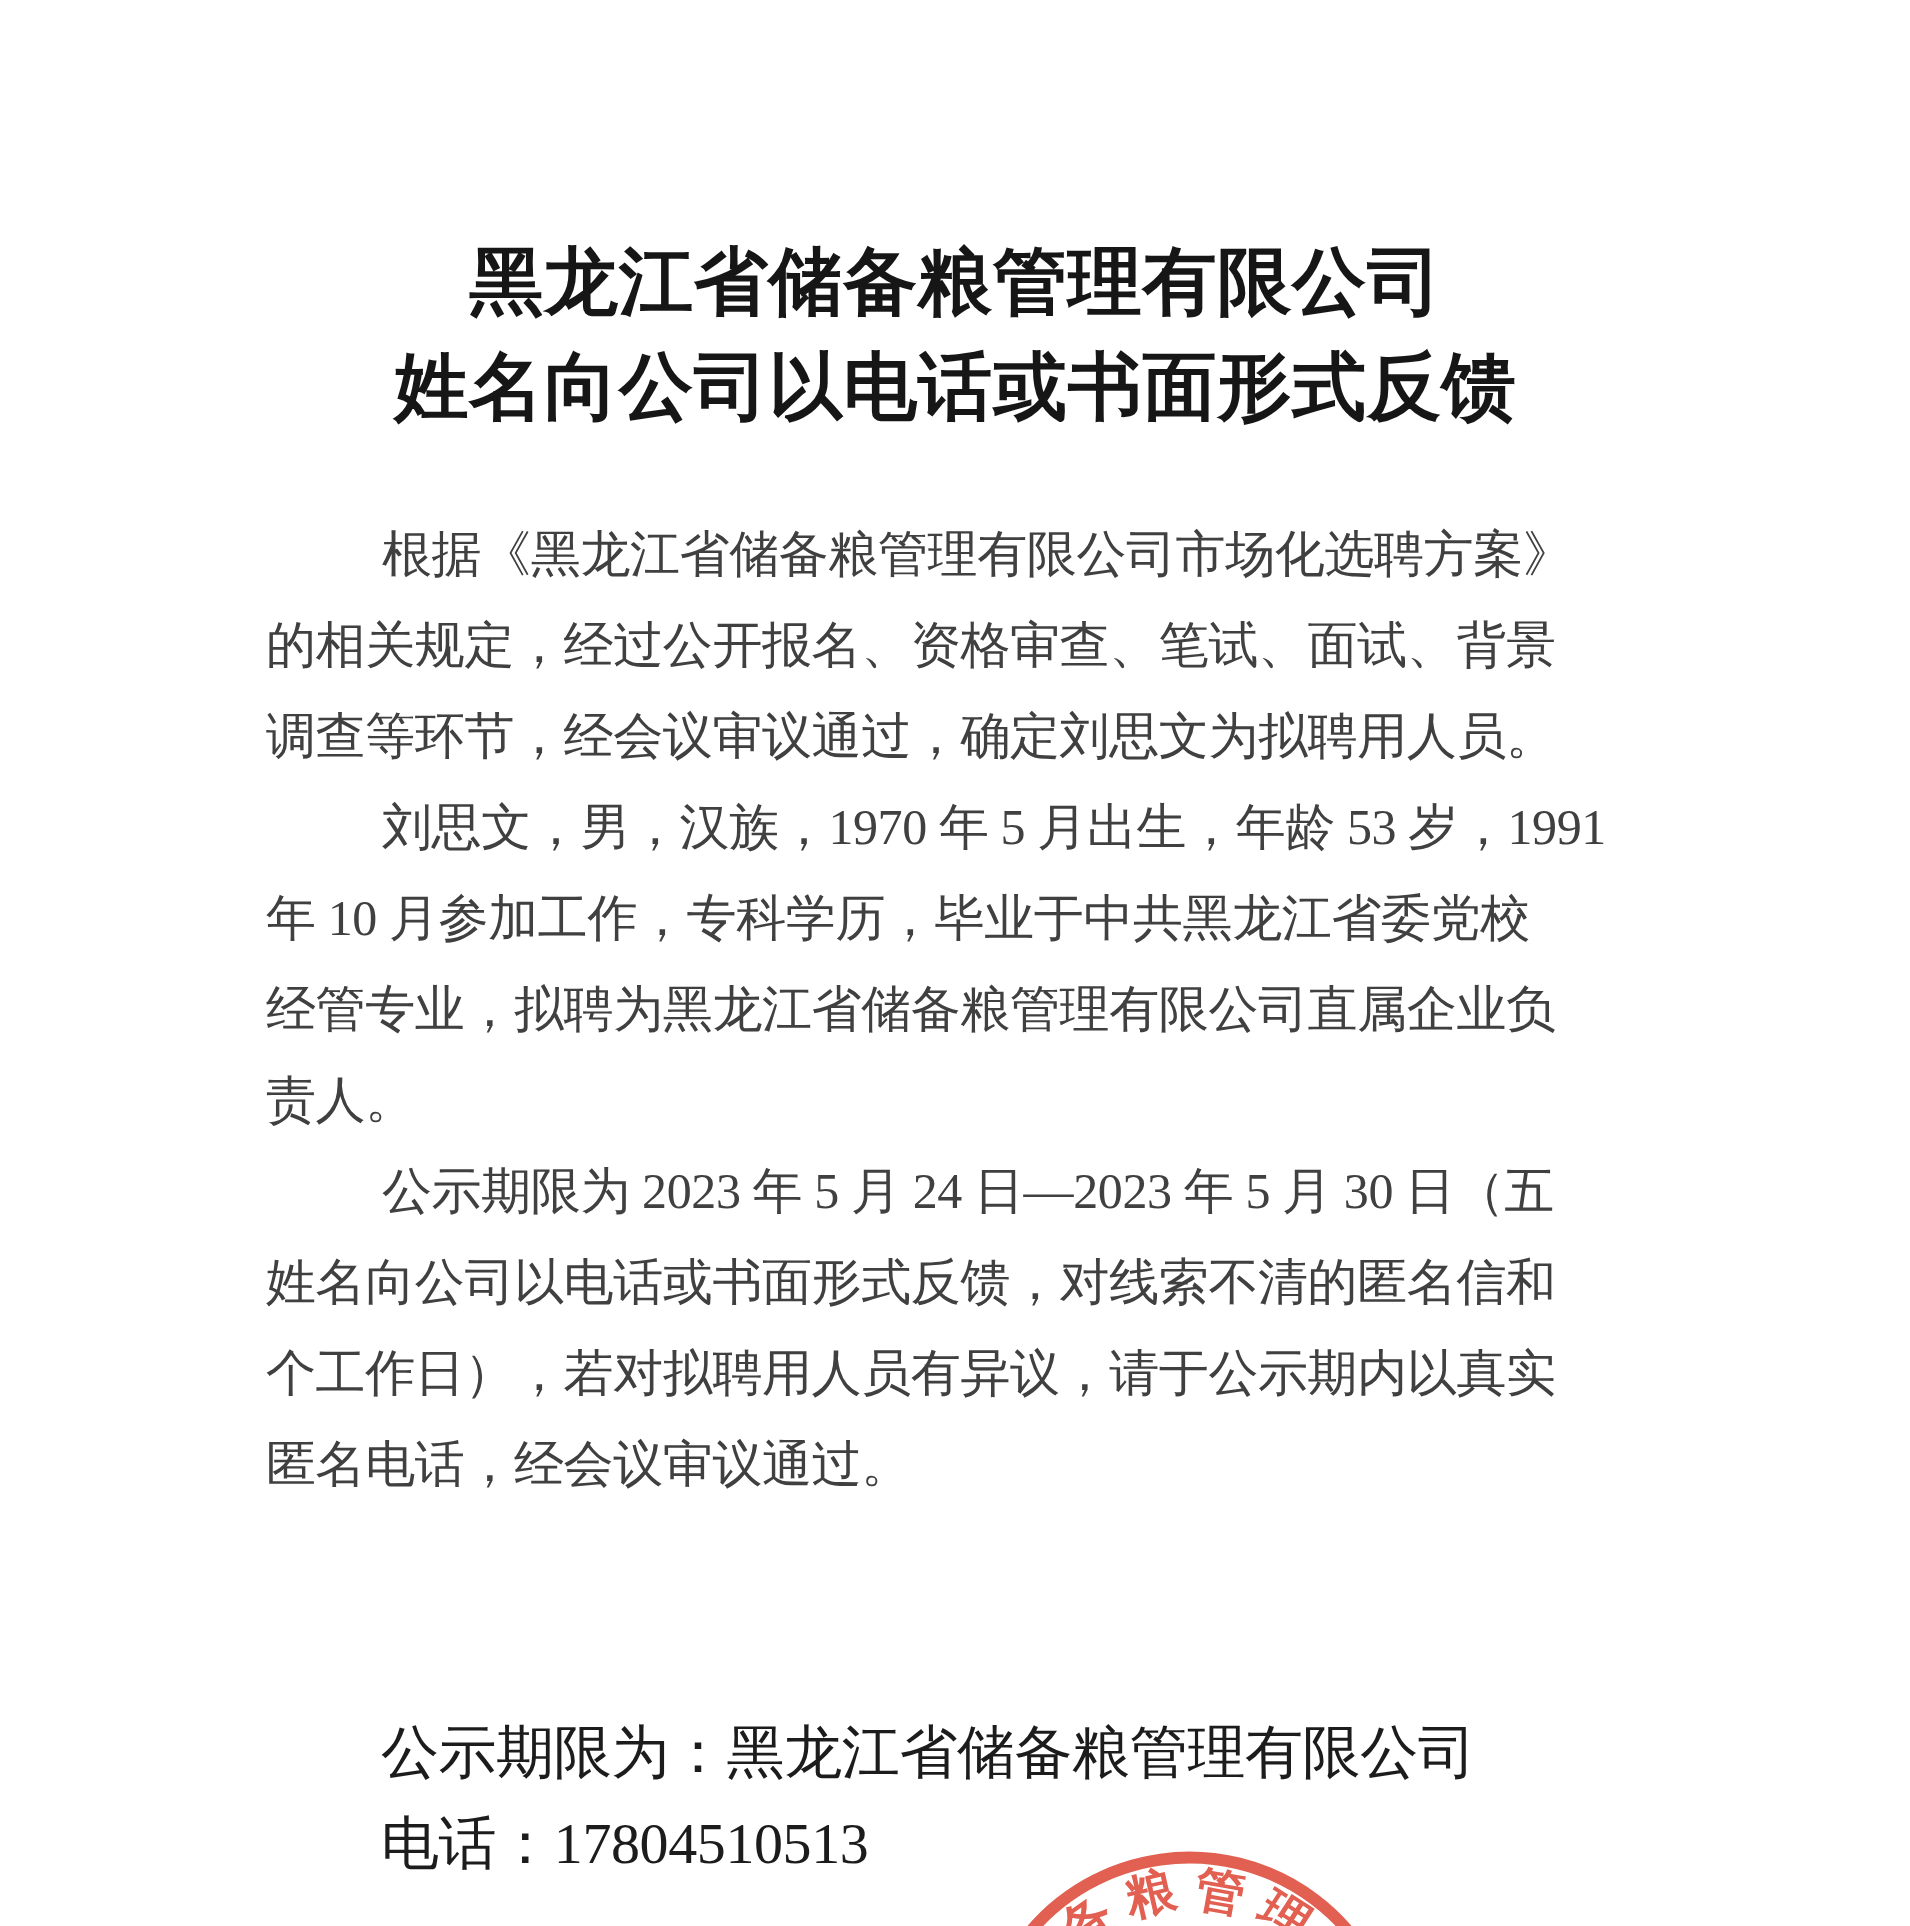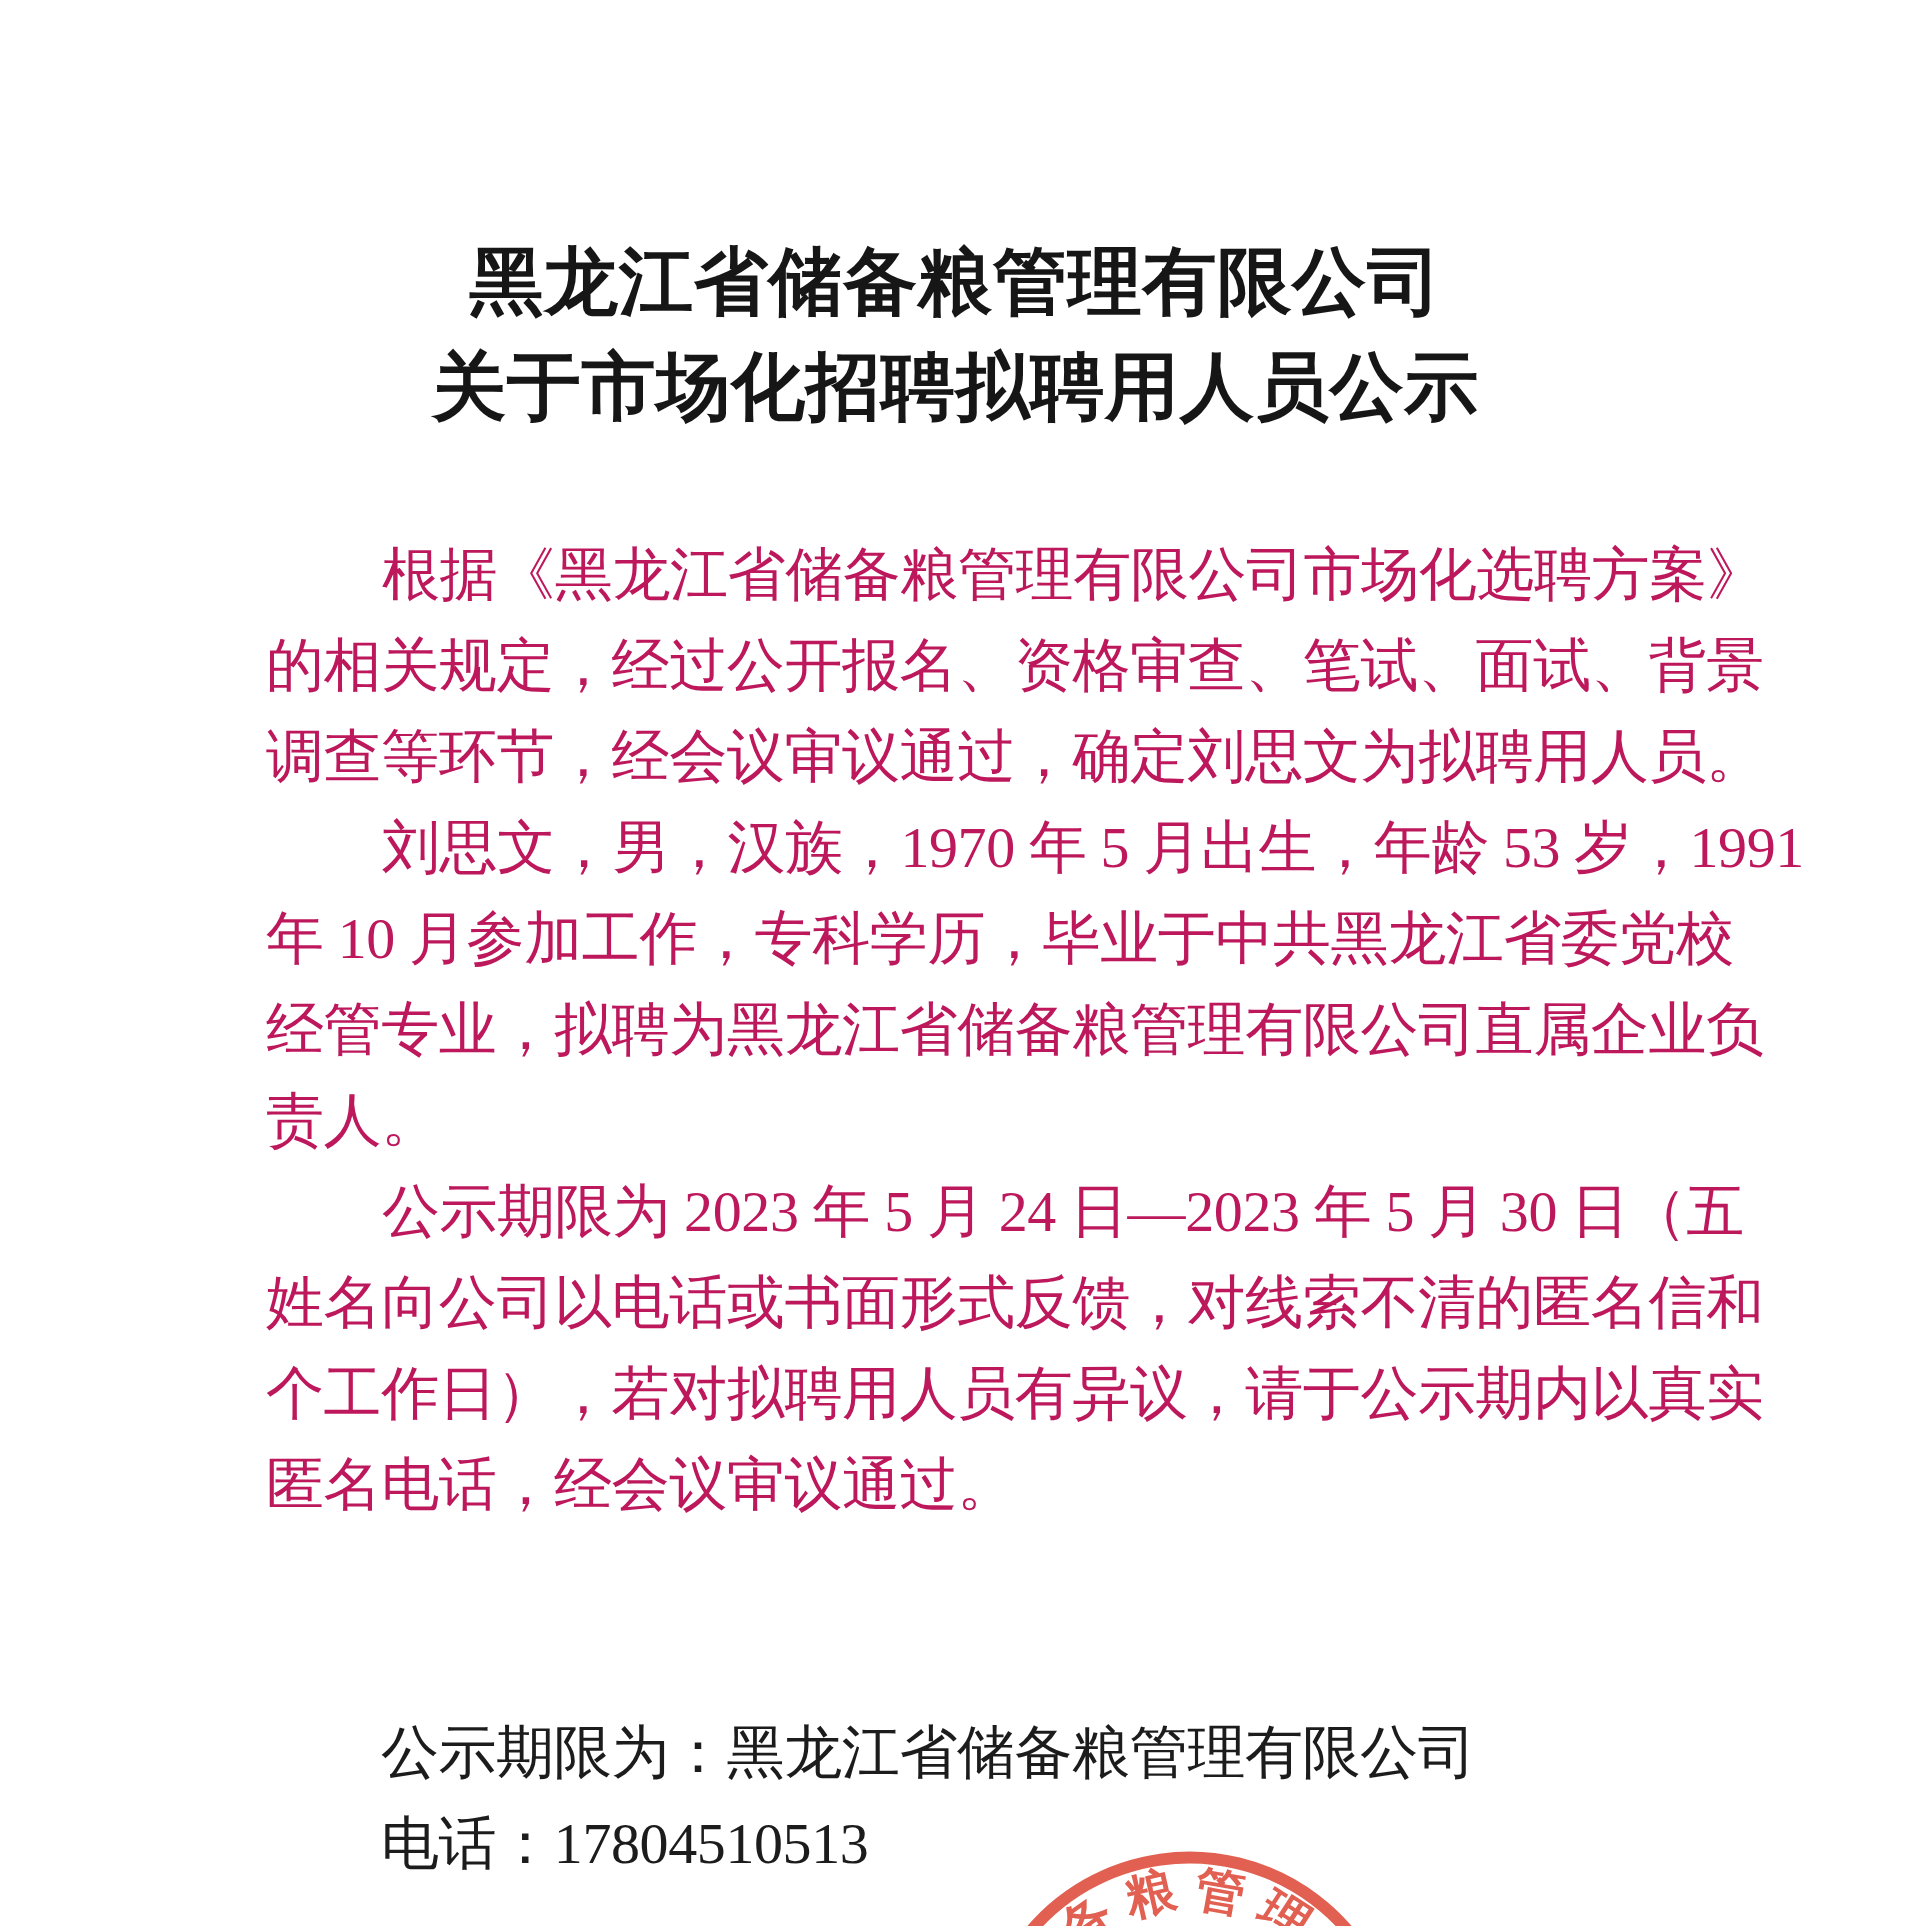--- a/index.html
+++ b/index.html
@@ -24,27 +24,27 @@
     text-align: center;
     font-family: "Liberation Sans", sans-serif;
     font-weight: 700;
     font-size: 74px;
     line-height: 105px;
     letter-spacing: 0.8px;
     color: #161616;
   }
   .body-block {
     position: absolute;
-    top: 529px;
+    top: 509px;
     left: 266px;
     width: 1387px;
-    font-size: 58px;
+    font-size: 50px;
     line-height: 91px;
     letter-spacing: -0.4px;
-    color: #be185d;
+    color: #404040;
   }
   .line {
     white-space: nowrap;
   }
   .line.indent {
     padding-left: 116px;
   }
   .contact-block {
     position: absolute;
     top: 1707px;
@@ -66,21 +66,21 @@
     pointer-events: none;
   }
 </style>
 </head>
 <body>
 
 <div class="page">
 
   <div class="title-block">
     <div>黑龙江省储备粮管理有限公司</div>
-    <div>关于市场化招聘拟聘用人员公示</div>
+    <div>姓名向公司以电话或书面形式反馈</div>
   </div>
 
   <div class="body-block">
     <div class="line indent">根据《黑龙江省储备粮管理有限公司市场化选聘方案》</div>
     <div class="line">的相关规定，经过公开报名、资格审查、笔试、面试、背景</div>
     <div class="line">调查等环节，经会议审议通过，确定刘思文为拟聘用人员。</div>
     <div class="line indent">刘思文，男，汉族，1970 年 5 月出生，年龄 53 岁，1991</div>
     <div class="line">年 10 月参加工作，专科学历，毕业于中共黑龙江省委党校</div>
     <div class="line">经管专业，拟聘为黑龙江省储备粮管理有限公司直属企业负</div>
     <div class="line">责人。</div>

